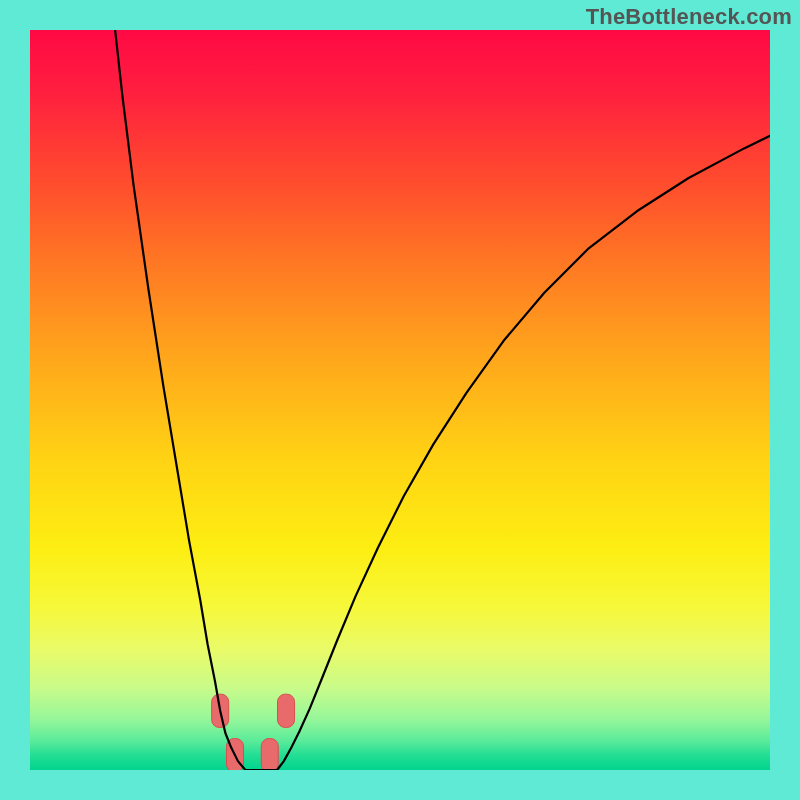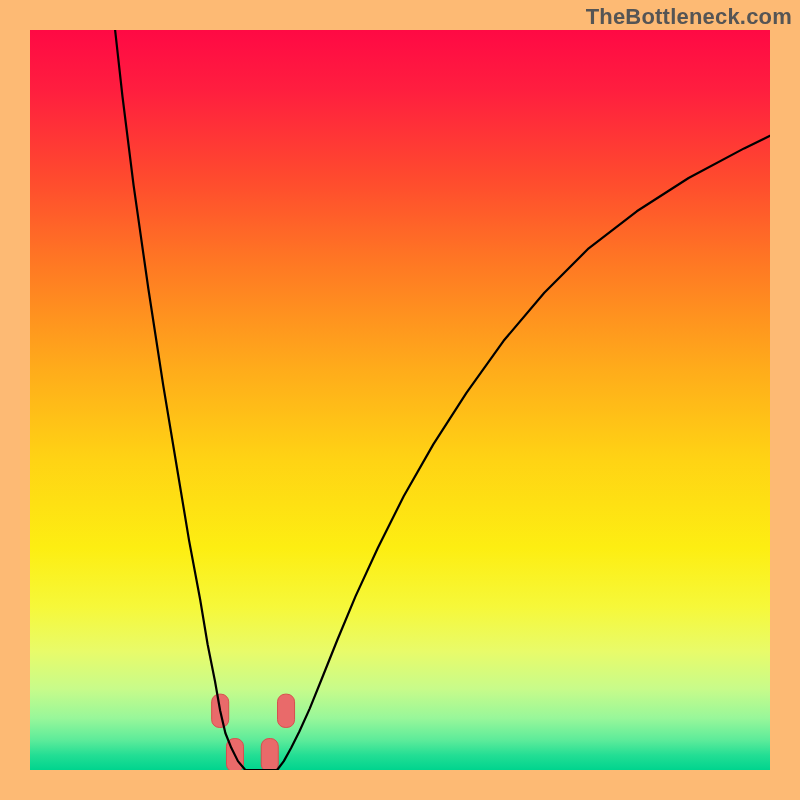--- a/index.html
+++ b/index.html
@@ -1,21 +1,21 @@
 <!DOCTYPE html>
 <html><head>
 <meta charset="utf-8">
 <style>
   * { margin: 0; padding: 0; box-sizing: border-box; }
   html, body { width: 800px; height: 800px; overflow: hidden; background: #000; }
   .stage {
     position: relative;
     width: 800px;
     height: 800px;
-    background: #fdba74;
+    background: #5eead4;
   }
   .plot-area {
     position: absolute;
     left: 30px;
     top: 30px;
     width: 740px;
     height: 740px;
     background: linear-gradient(to bottom,
       #ff0944 0%,
       #ff1e3f 8%,

